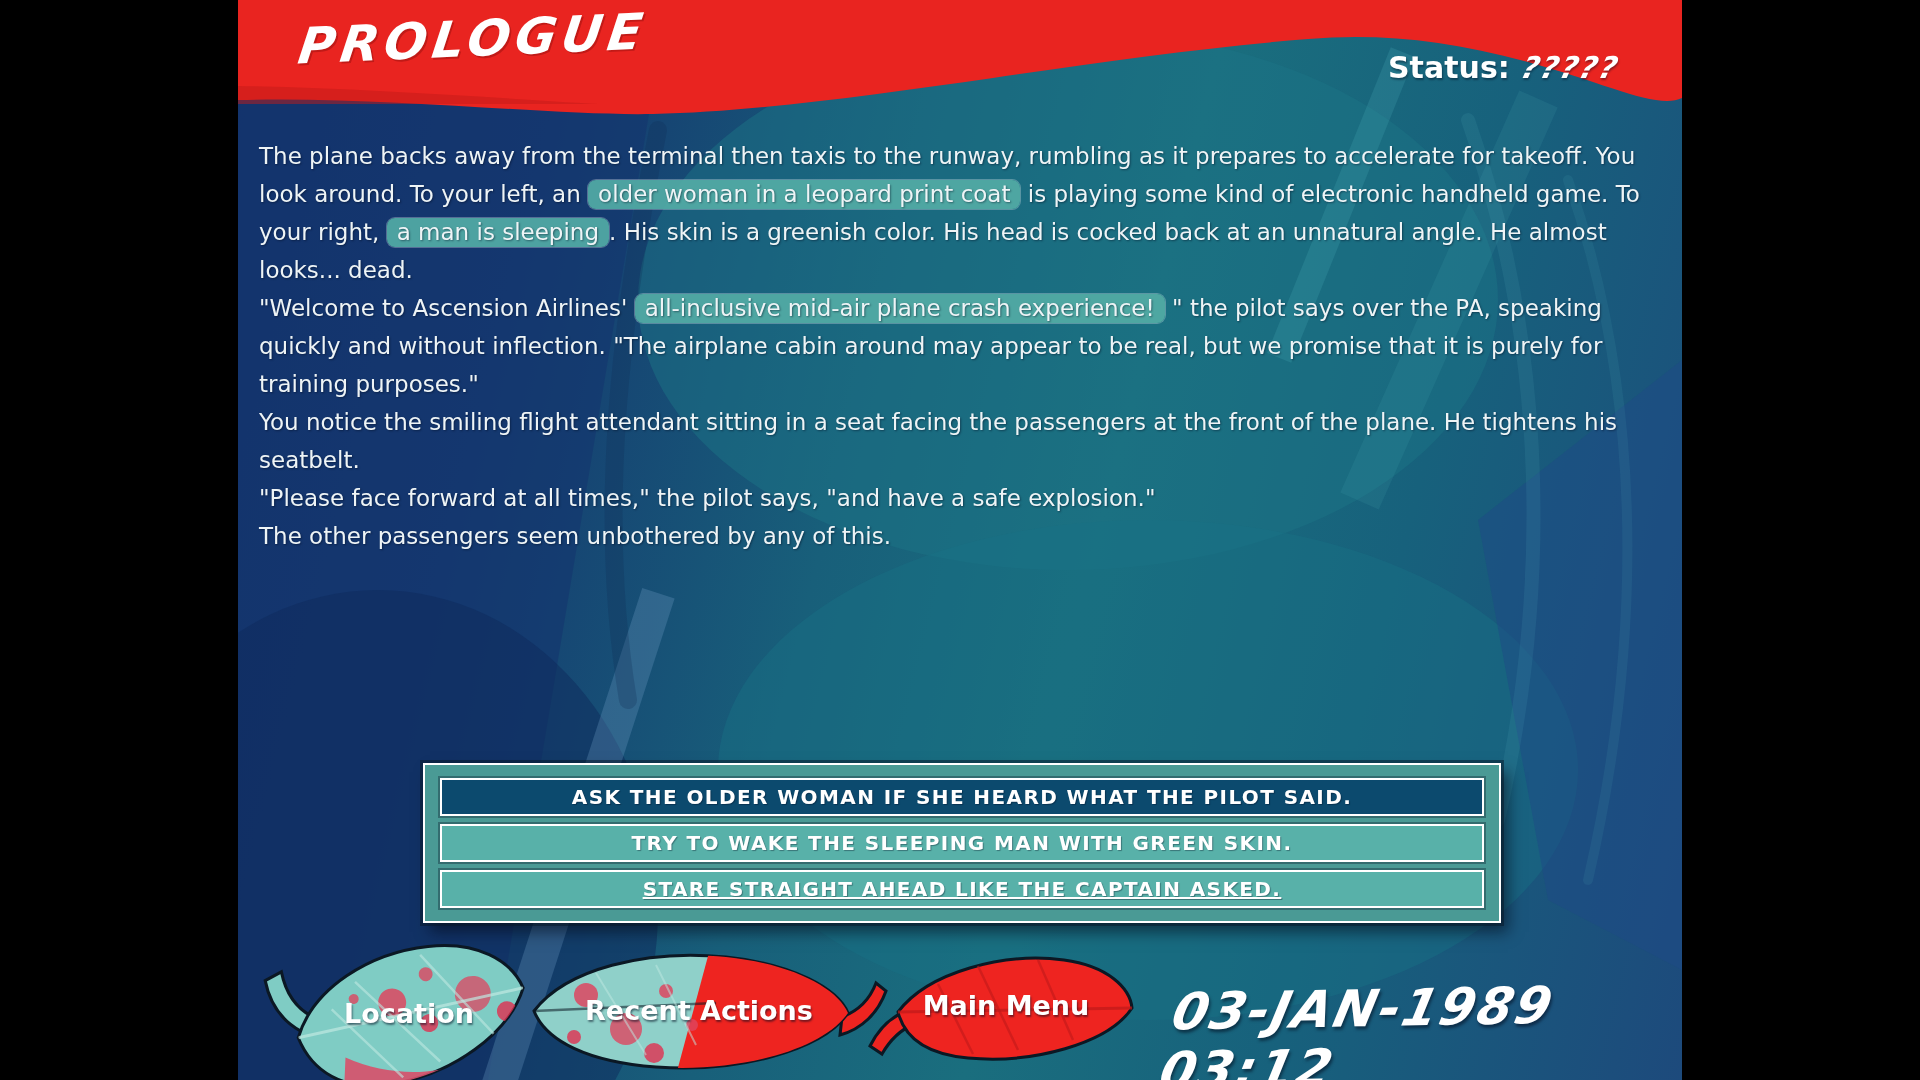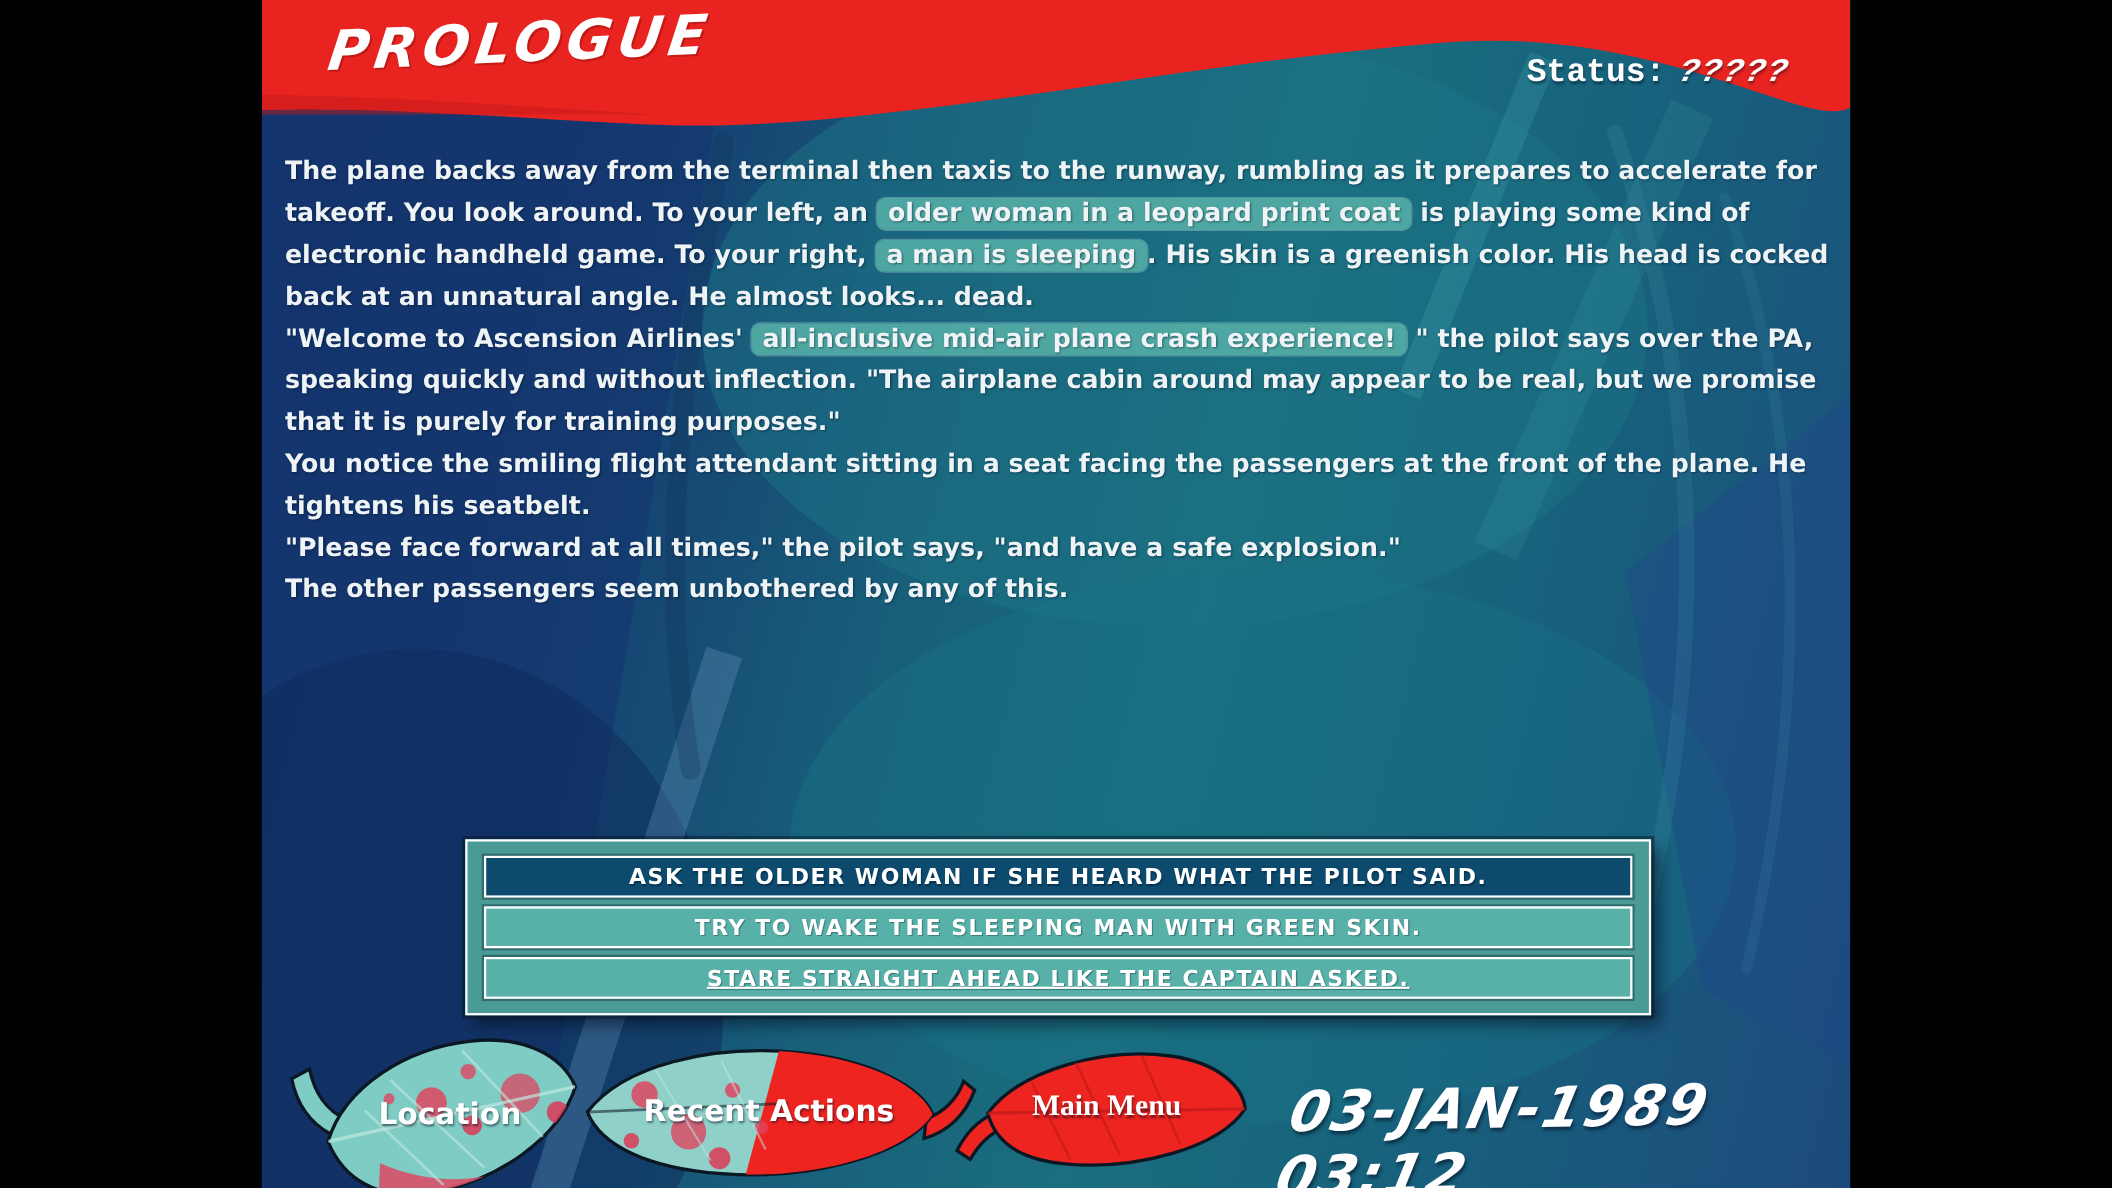--- a/index.html
+++ b/index.html
@@ -14,29 +14,29 @@
   
   .banner-svg { position:absolute; left:0; top:0; width:1444px; height:150px; }
   .game-title { position:absolute; left:62px; top:10px; color:#fff;
       font-size:50px; font-weight:800; font-style:italic; letter-spacing:5px;
       transform:skewX(-10deg) rotate(-2.5deg); text-shadow:2px 2px 0 rgba(120,10,10,.35); }
 
   .header-loc { position:absolute; left:765px; top:50px; color:#fff;
       font-size:30px; font-weight:700; letter-spacing:.5px; text-shadow:1px 2px 2px rgba(0,10,30,.4); }
   .header-status { position:absolute; left:1150px; top:50px; color:#fff;
       font-size:30px; font-weight:700; display:flex; align-items:baseline; gap:12px;
-      text-shadow:1px 2px 2px rgba(0,10,30,.4);font-family:Liberation Mono, monospace; }
+      text-shadow:1px 2px 2px rgba(0,10,30,.4); }
   .brush { font-style:italic; font-weight:800; transform:skewX(-14deg); display:inline-block;
       letter-spacing:2px; }
 
   
   .story { position:absolute; left:21px; top:137px; width:1404px;
       color:#eef4f6; font-size:23px; line-height:38px; font-weight:500;
       text-shadow:1px 1px 2px rgba(0,10,30,.45); }
-  .story p { margin:0;font-weight:bold; }
+  .story p { margin:0; }
   .hl { background:rgba(82,171,165,.92); border-radius:8px; padding:1px 10px 2px;
       box-shadow:0 0 0 1px rgba(255,255,255,.28); white-space:nowrap; }
 
   
   .choices-panel { position:absolute; left:185px; top:763px; width:1078px;
       background:#4a9a95; border:2px solid #ffffff; padding:13px 15px;
       box-shadow:0 0 0 3px rgba(8,24,40,.5), 7px 9px 14px rgba(3,8,22,.55); }
   .choice { display:flex; align-items:center; justify-content:center;
       width:100%; height:38px; margin-bottom:8px; cursor:pointer;
       border:2px solid #ffffff; box-shadow:0 0 0 2px rgba(8,24,40,.35);
@@ -153,18 +153,18 @@
     <div class="leaf-label" style="left:48px; top:50px; width:250px;">Recent Actions</div>
   </div>
 
   <div class="leaf" style="left:630px; top:950px; width:265px; height:115px;">
     <svg width="265" height="115" viewBox="0 0 265 115">
       <path d="M36,62 C22,68 10,80 2,96 L14,104 C22,90 32,80 46,74 Z" fill="#ee2420" stroke="#0b1824" stroke-width="3"></path>
       <path d="M30,62 C60,22 136,2 196,10 C240,16 262,38 264,58 C240,94 164,114 100,108 C56,104 36,86 30,62 Z" fill="#ee2420" stroke="#0b1824" stroke-width="3"></path>
       <path d="M30,62 L264,58" stroke="#c01a1a" stroke-width="3" opacity="0.7"></path>
       <path d="M110,16 L150,100 M170,10 L205,90 M70,34 L105,104" stroke="#c01a1a" stroke-width="2.5" opacity="0.6"></path>
     </svg>
-    <div class="leaf-label" style="left:28px; top:40px; width:220px;font-family:Liberation Serif, serif;">Main Menu</div>
+    <div class="leaf-label" style="left:28px; top:40px; width:220px;">Main Menu</div>
   </div>
 
   <div class="datetime">03-JAN-1989 03:12</div>
 
 </div>
 
 </body></html>

